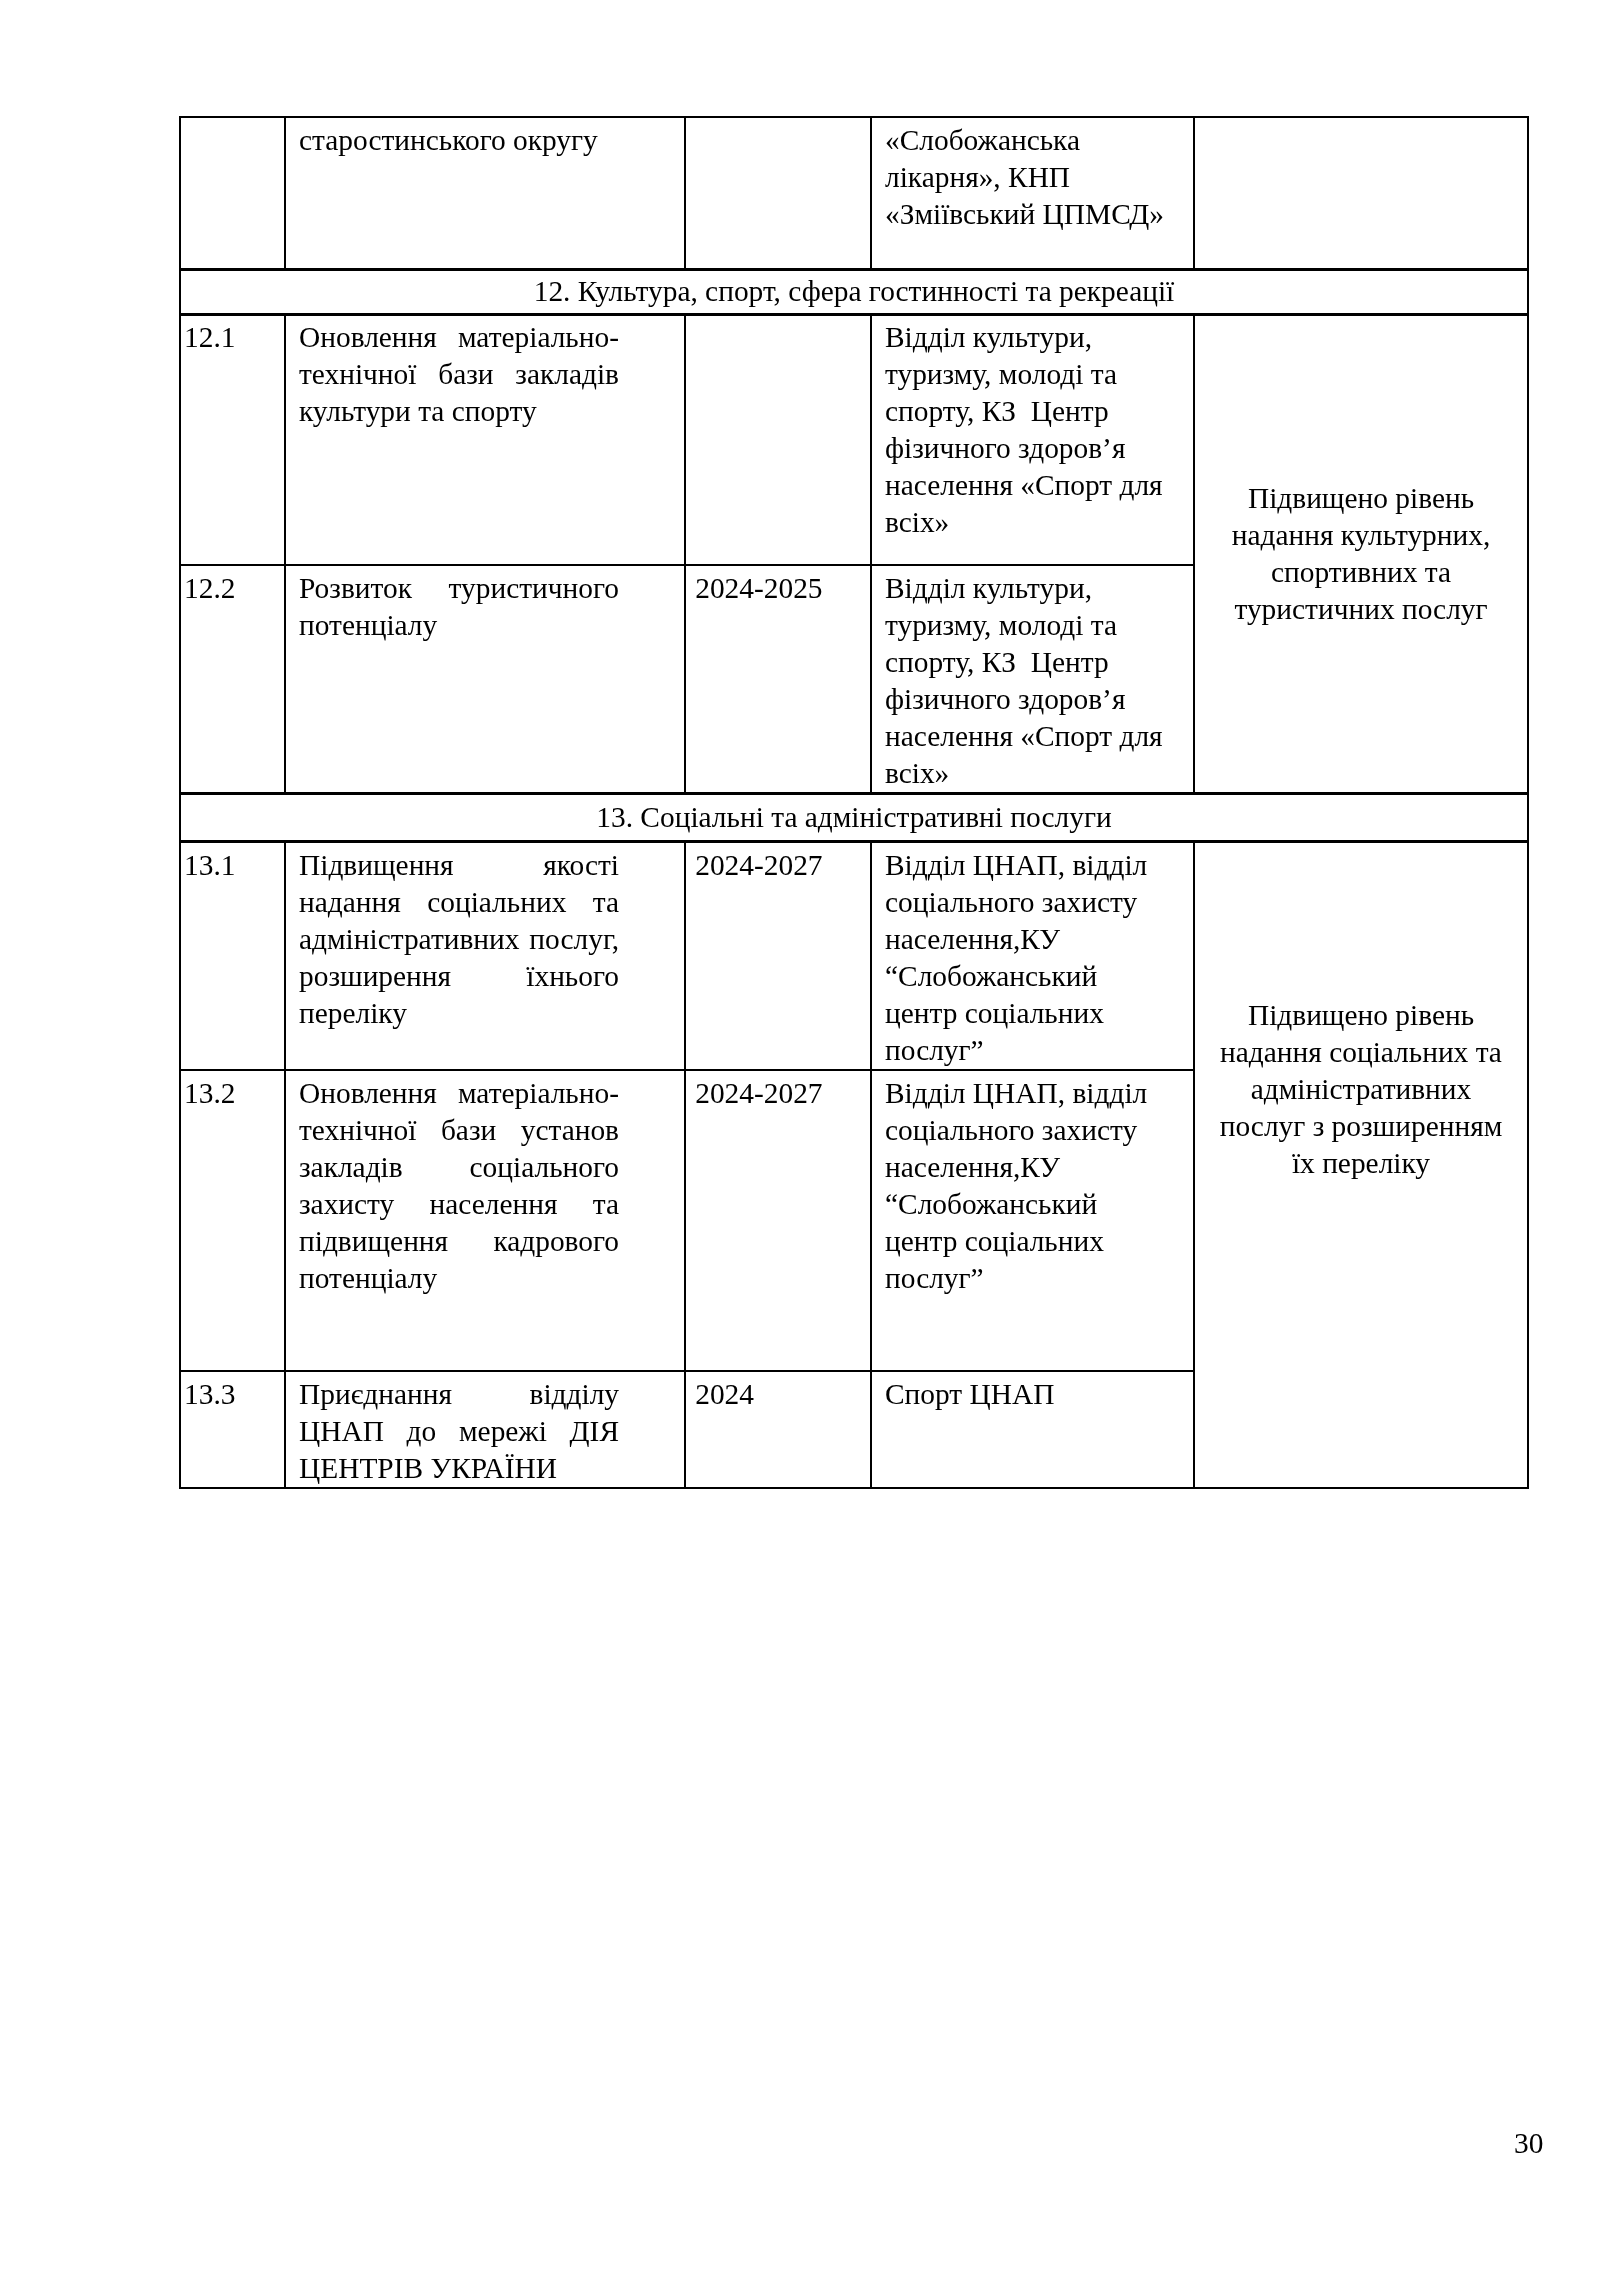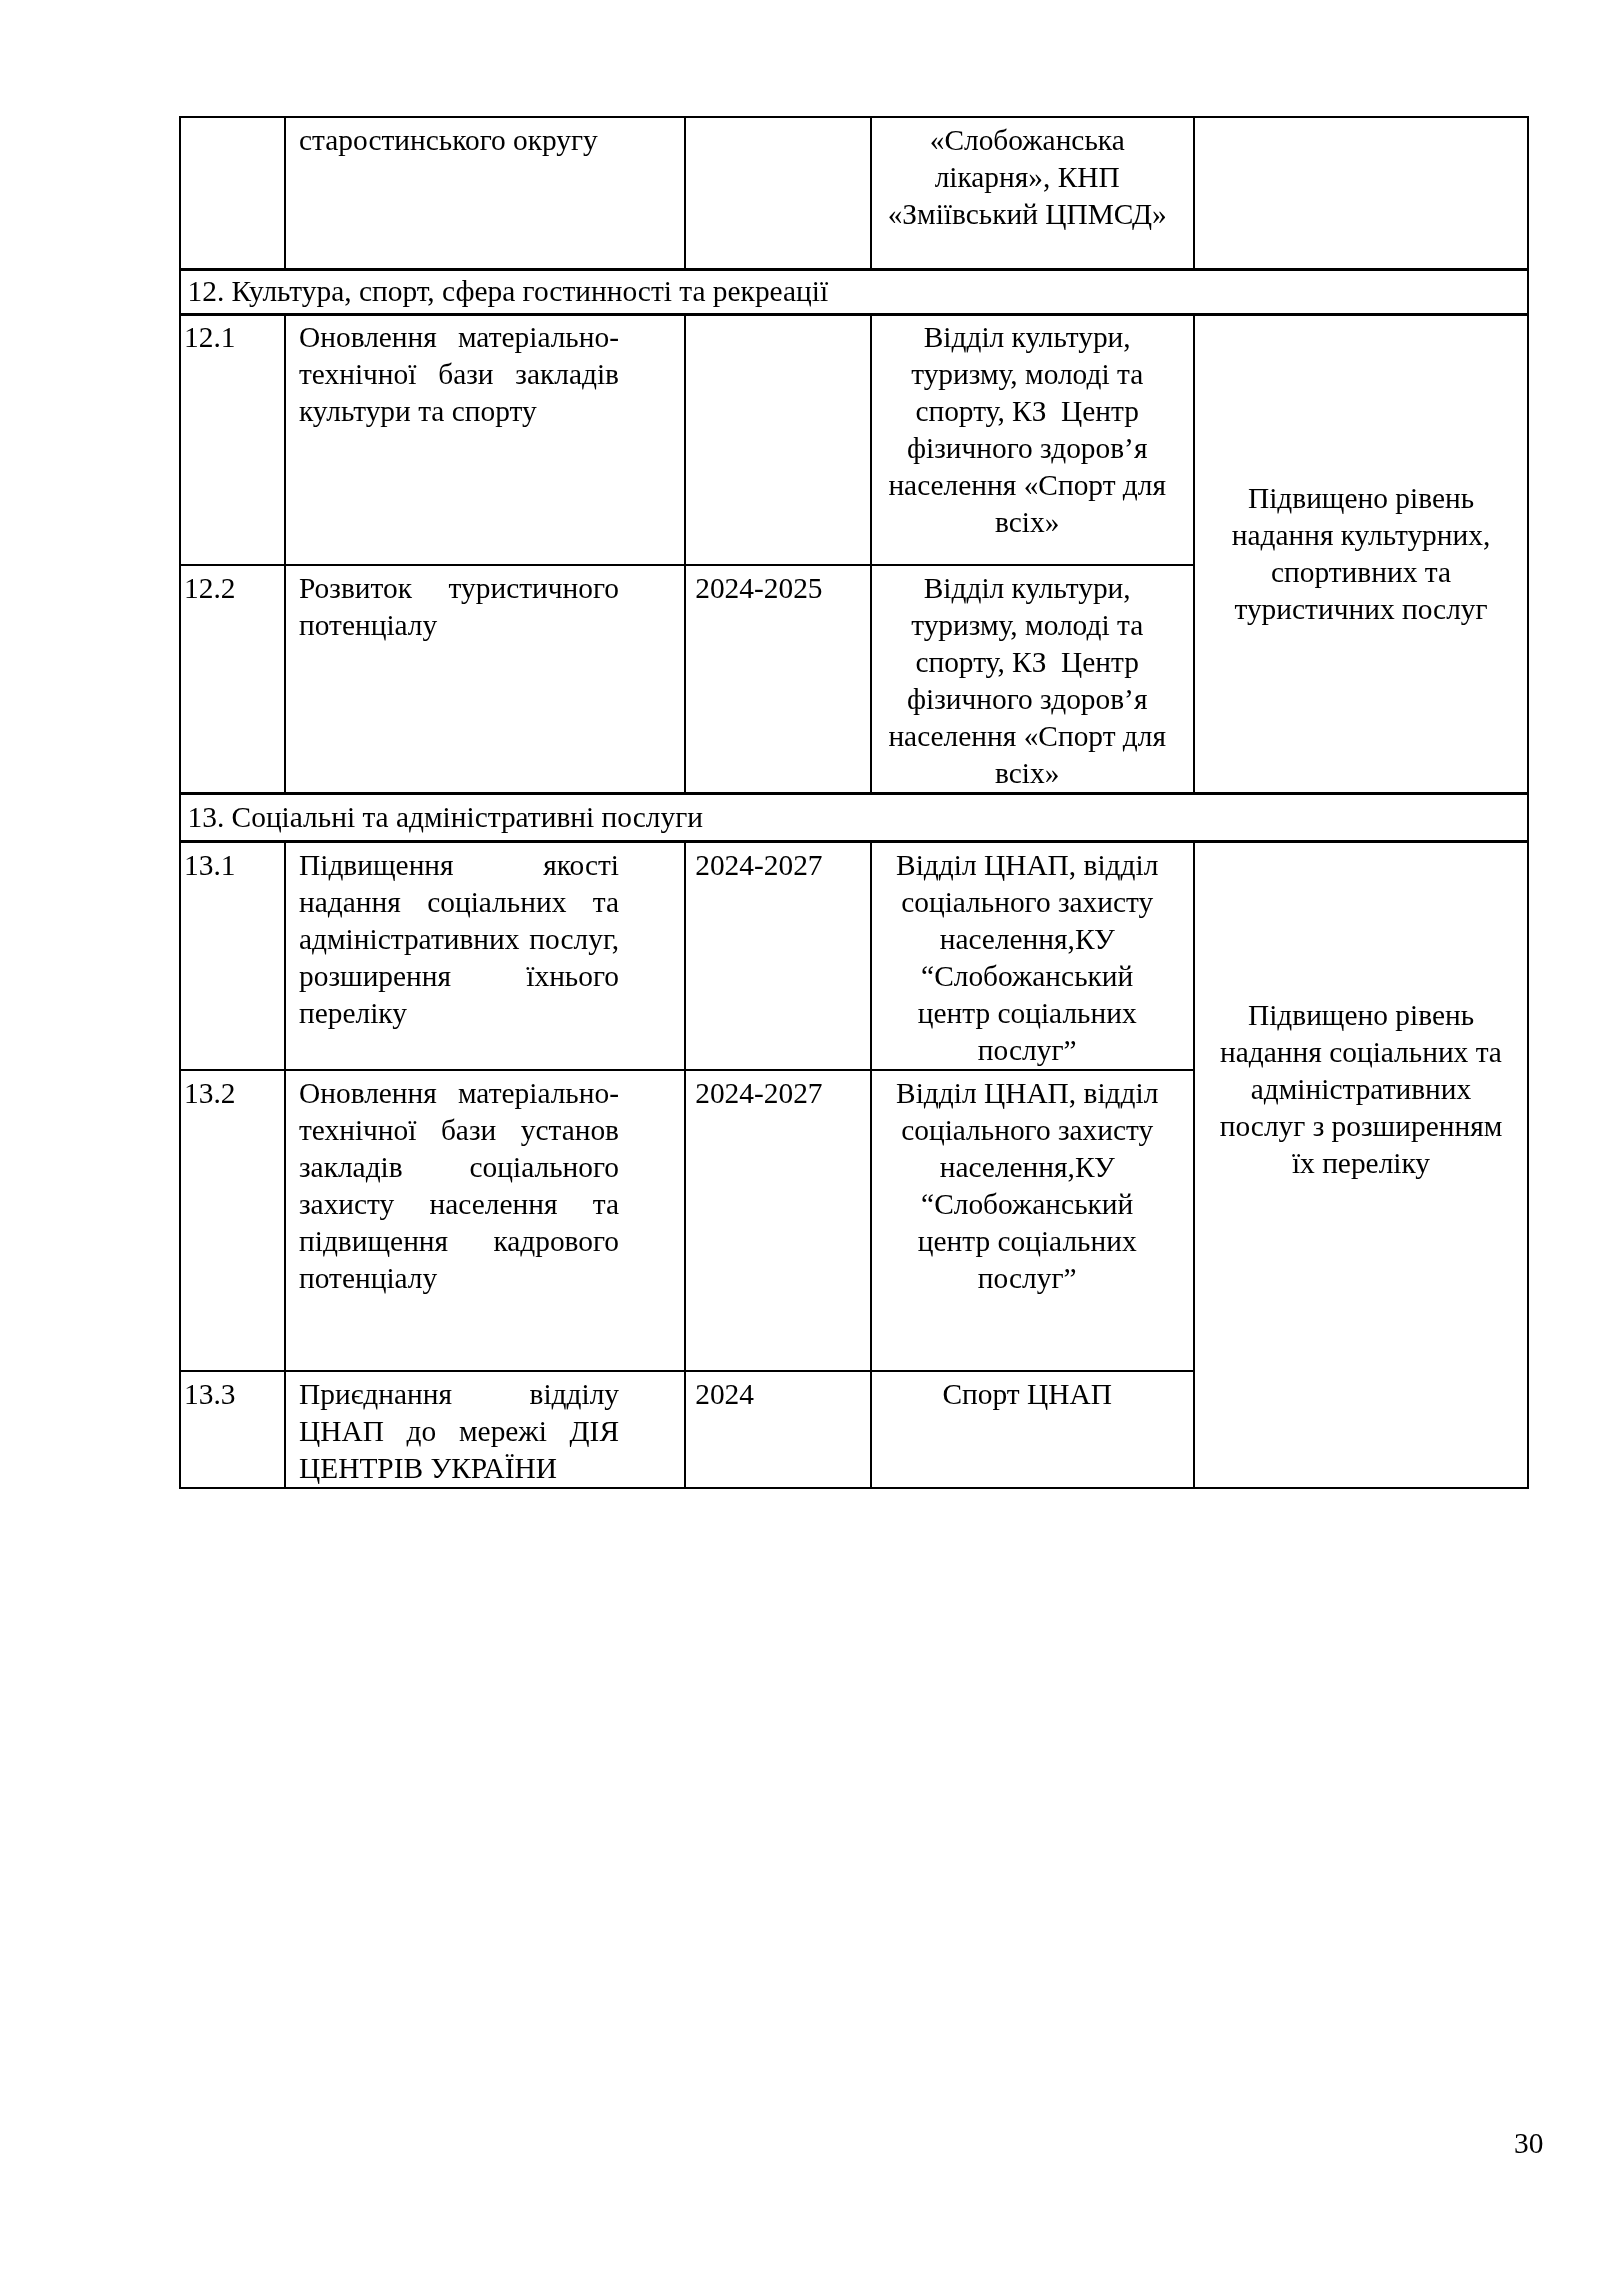--- a/index.html
+++ b/index.html
@@ -34,37 +34,38 @@
   }
   tr.r-cont{height:152px;}
   tr.r-sec{height:45px;}
   tr.r-121{height:251px;}
   tr.r-122{height:228px;}
   tr.r-sec13{height:48px;}
   tr.r-131{height:193px;}
   tr.r-132{height:301px;}
   tr.r-133{height:115px;}
   td.sec{
+    text-align:center;
     vertical-align:middle;
     padding:0 6.5px;
     border-top-width:3.9px;
     border-bottom-width:3.9px;
   }
   td.num{padding-left:3px;}
   td.act{
     text-align:justify;
     padding:3.9px 65px 0 13px;
   }
   td.cont-act{
     text-align:left;
     padding:3.9px 13px 0 13px;
   }
   td.term{padding-left:9.2px;}
   td.resp{
-    text-align:center;
+    text-align:left;
     padding:3.9px 23.6px 0 13px;
   }
   td.result{
     vertical-align:middle;
     text-align:center;
     padding:0 13px;
   }
   td.result-13{
     padding-bottom:151px;
     margin-left:44px;

